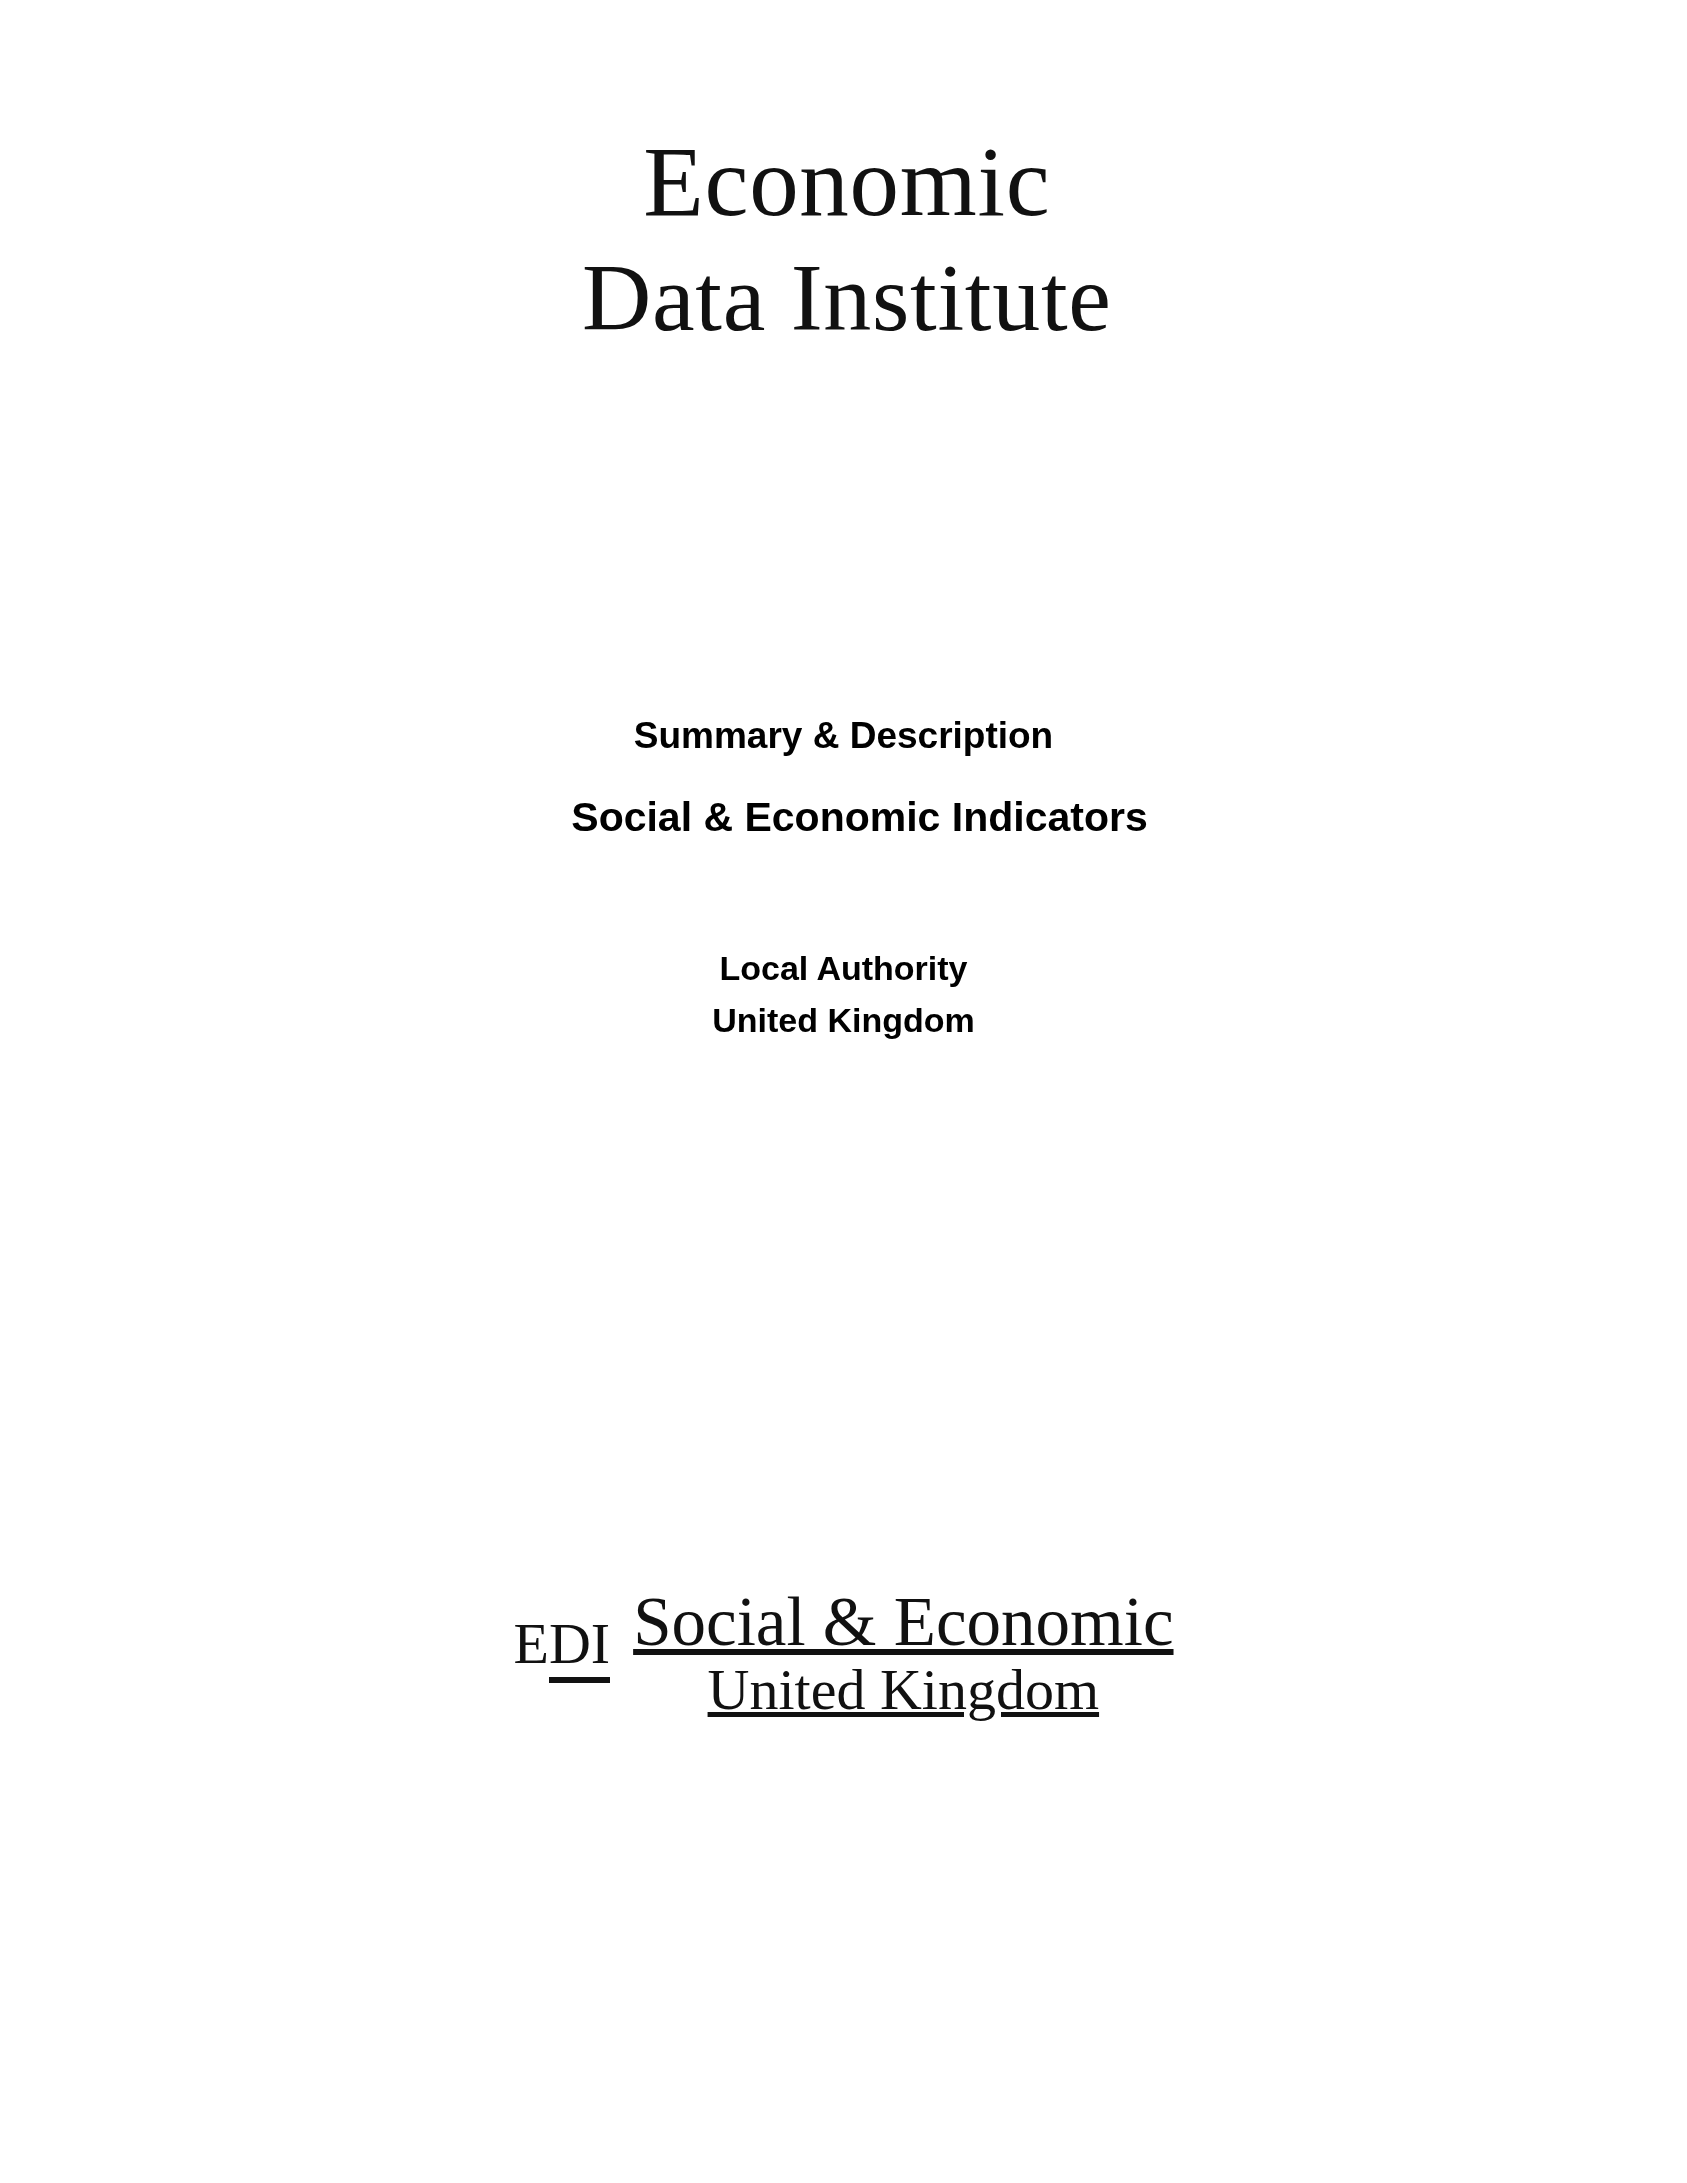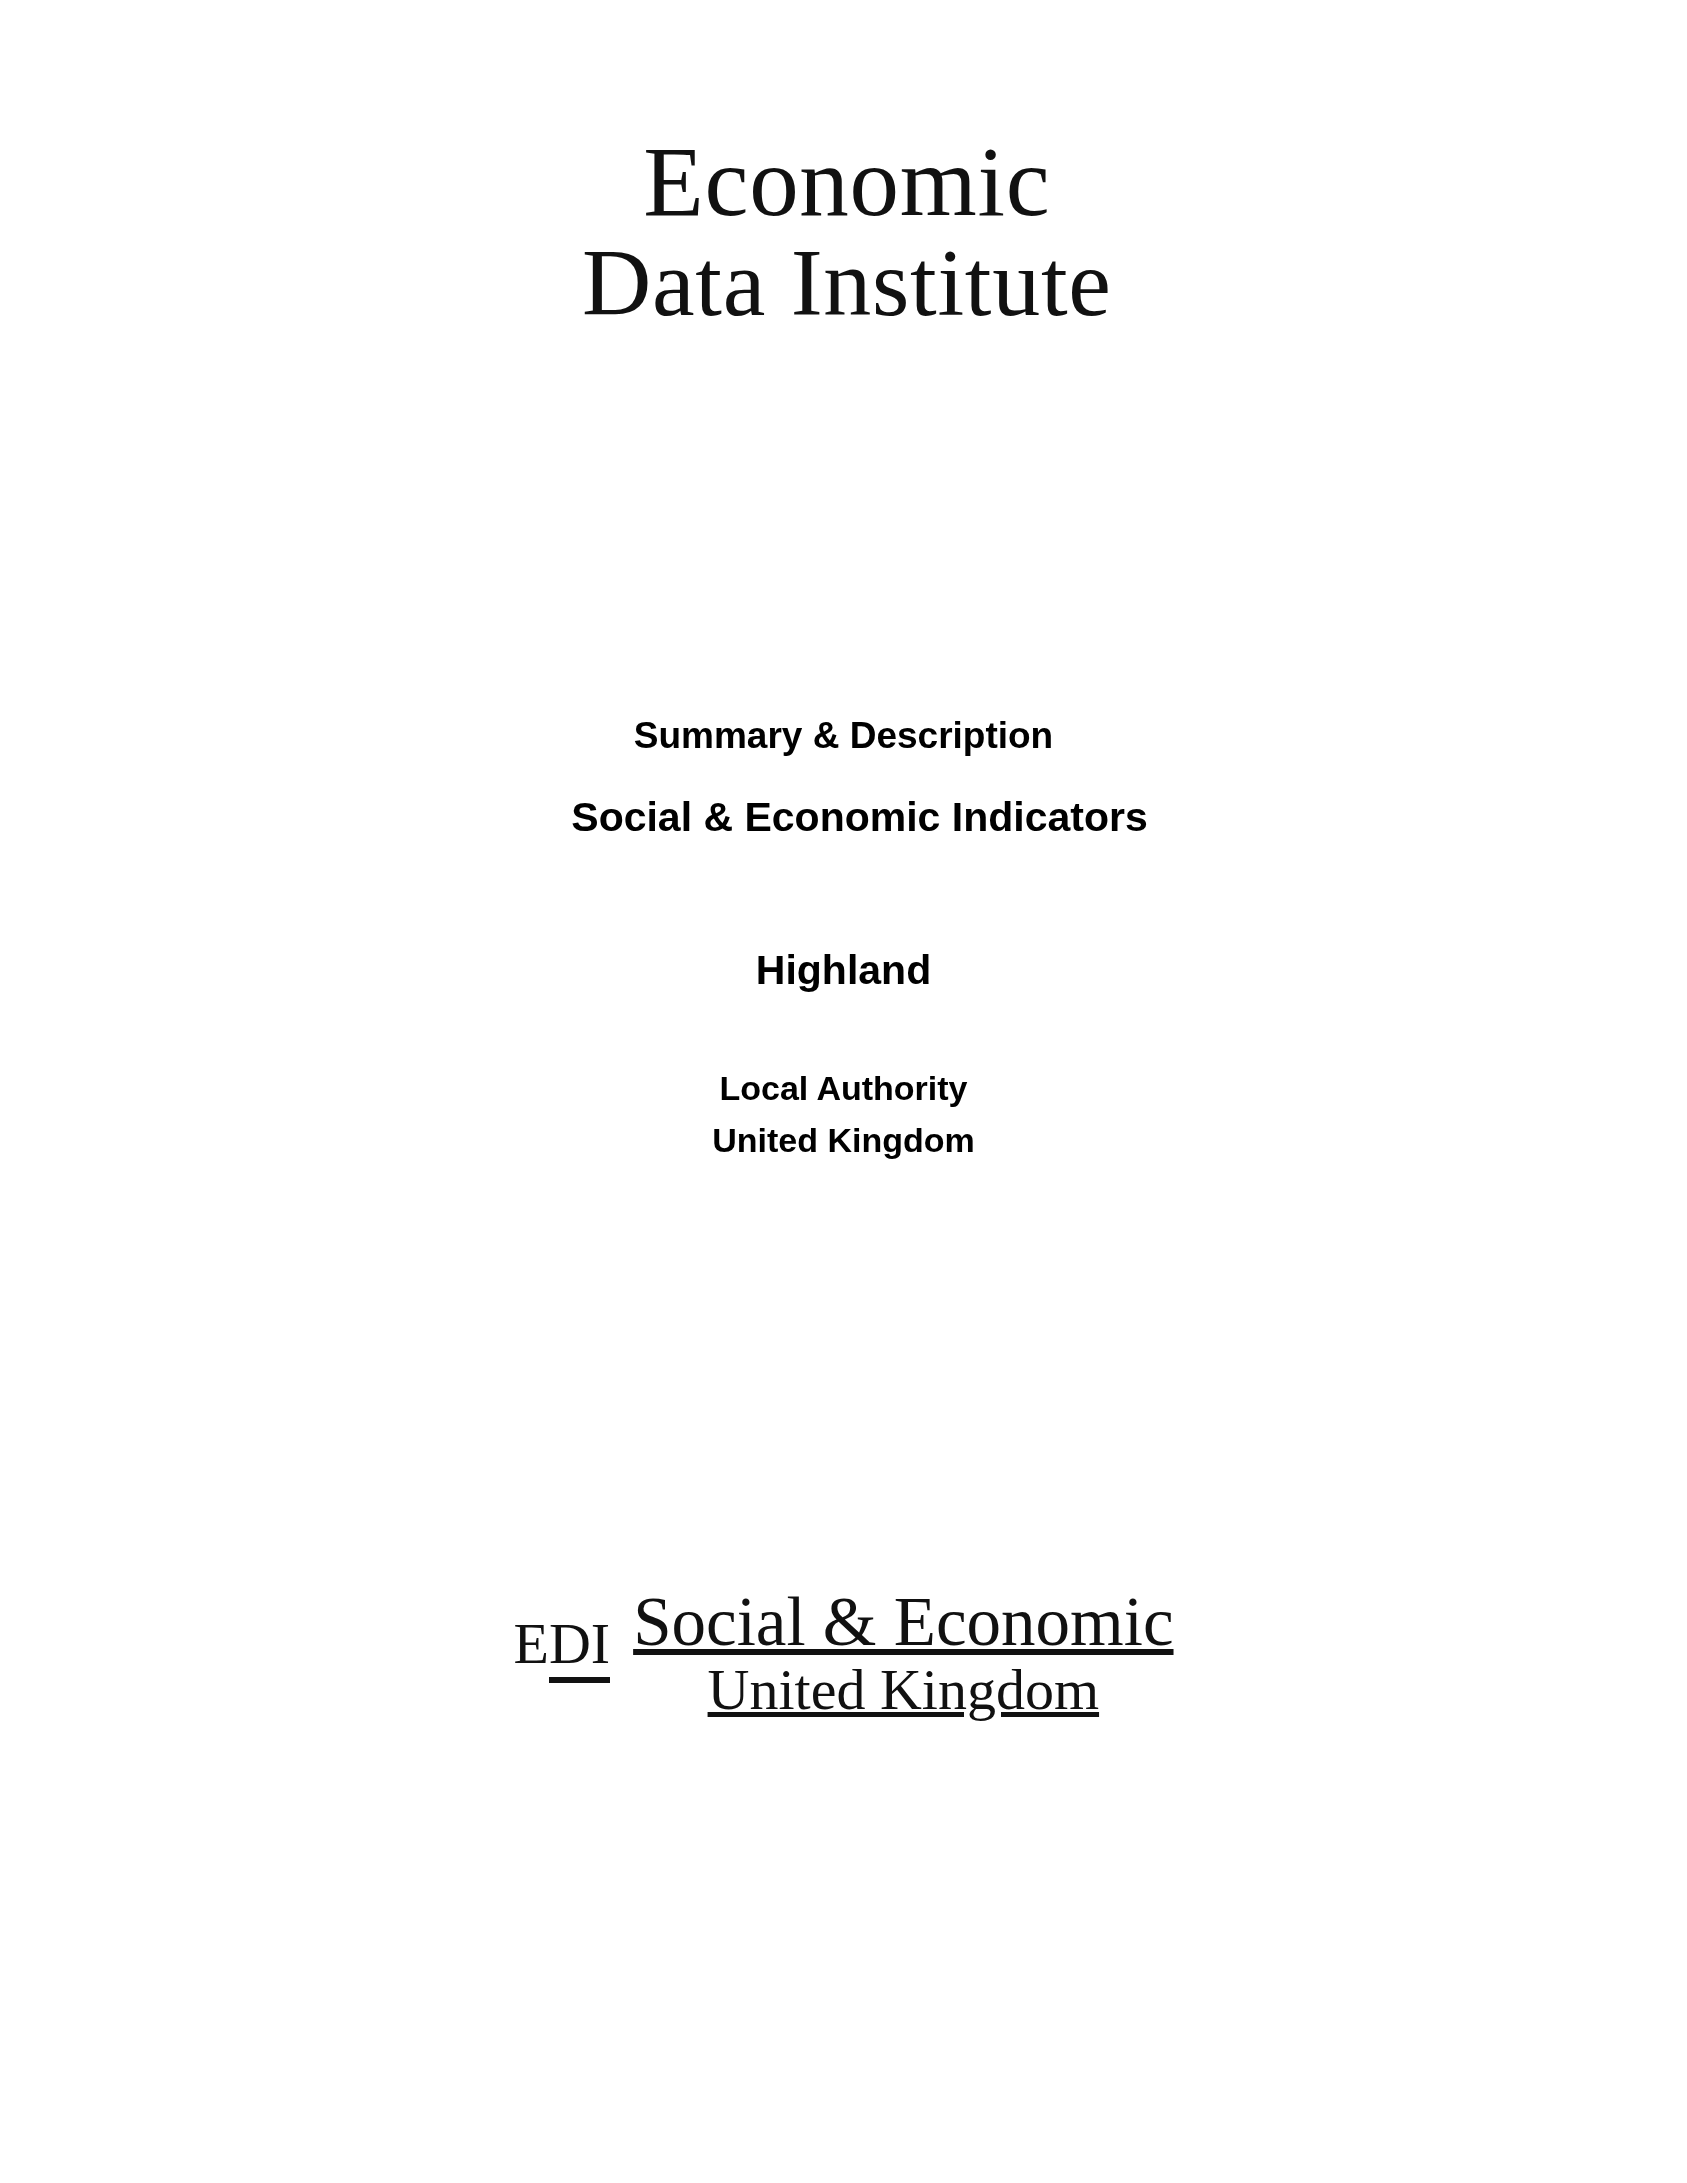--- a/index.html
+++ b/index.html
@@ -37,21 +37,21 @@
   .masthead .line1 {
     font-size: 99px;
     letter-spacing: 0.7px;
     display: block;
     padding-left: 6.6px;
   }
   .masthead .line2 {
     font-size: 96px;
     letter-spacing: 0.7px;
     display: block;
-    margin-top: 4px;
+    margin-top: 19px;
     padding-left: 6.6px;
   }
 
   
   .titleblock {
     position: absolute;
     top: 715px;
     left: 0;
     width: 1687px;
     text-align: center;
@@ -133,21 +133,20 @@
 <div class="page">
 
   <div class="masthead">
     <span class="line1">Economic</span>
     <span class="line2">Data Institute</span>
   </div>
 
   <div class="titleblock">
     <div class="t-summary">Summary &amp; Description</div>
     <div class="t-indicators">Social &amp; Economic Indicators</div>
-    <div class="t-area">Highland</div>
     <div class="t-areatype">Local Authority</div>
     <div class="t-country">United Kingdom</div>
   </div>
 
   <div class="footlogo">
     <div class="edi"><span>E</span><span class="underlined">DI</span></div>
     <div class="edi-text">
       <span class="se">Social &amp; Economic</span>
       <span class="uk">United Kingdom</span>
     </div>

